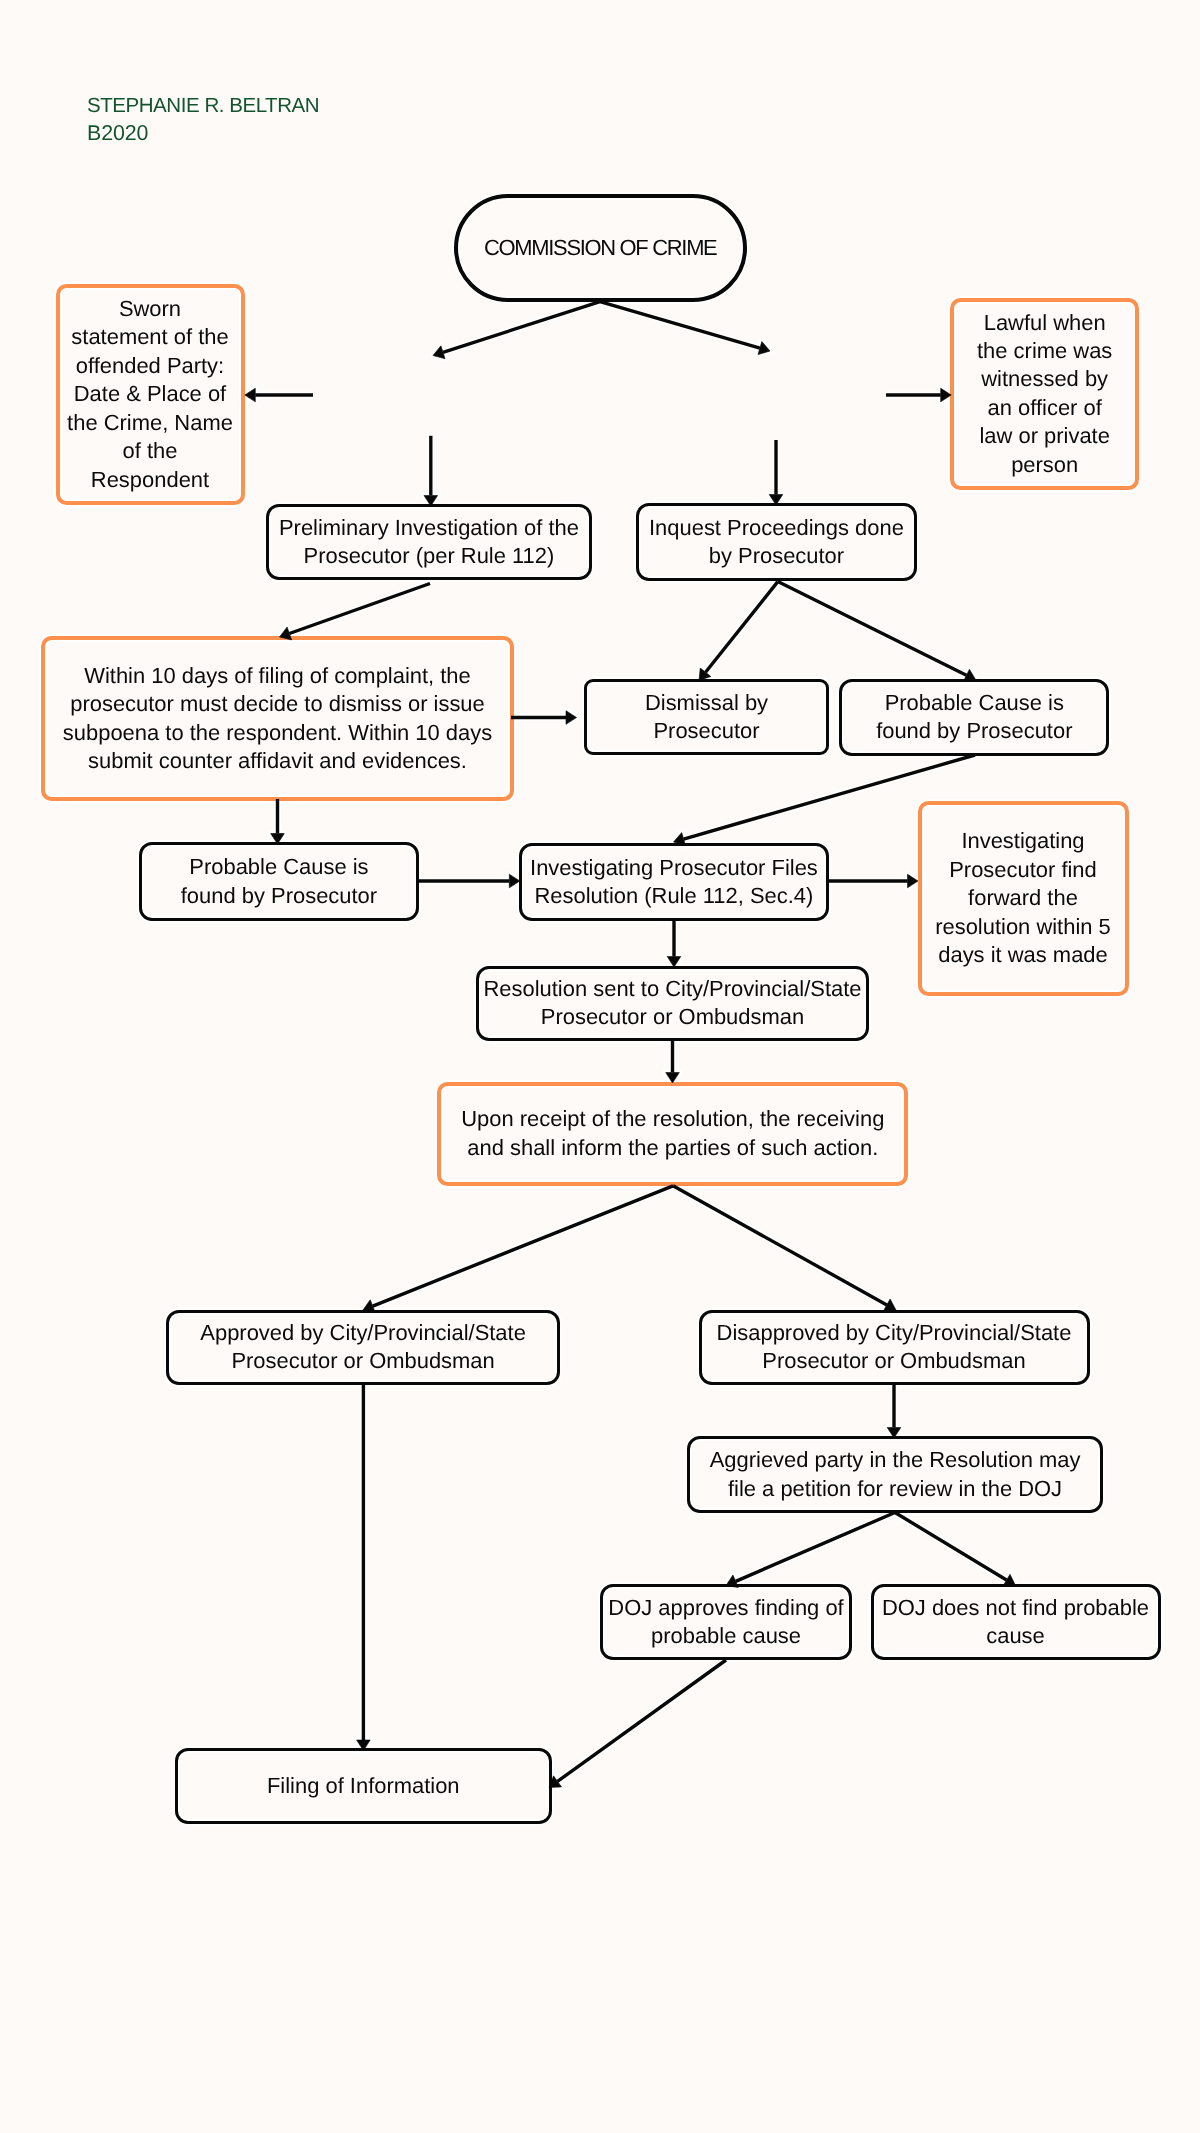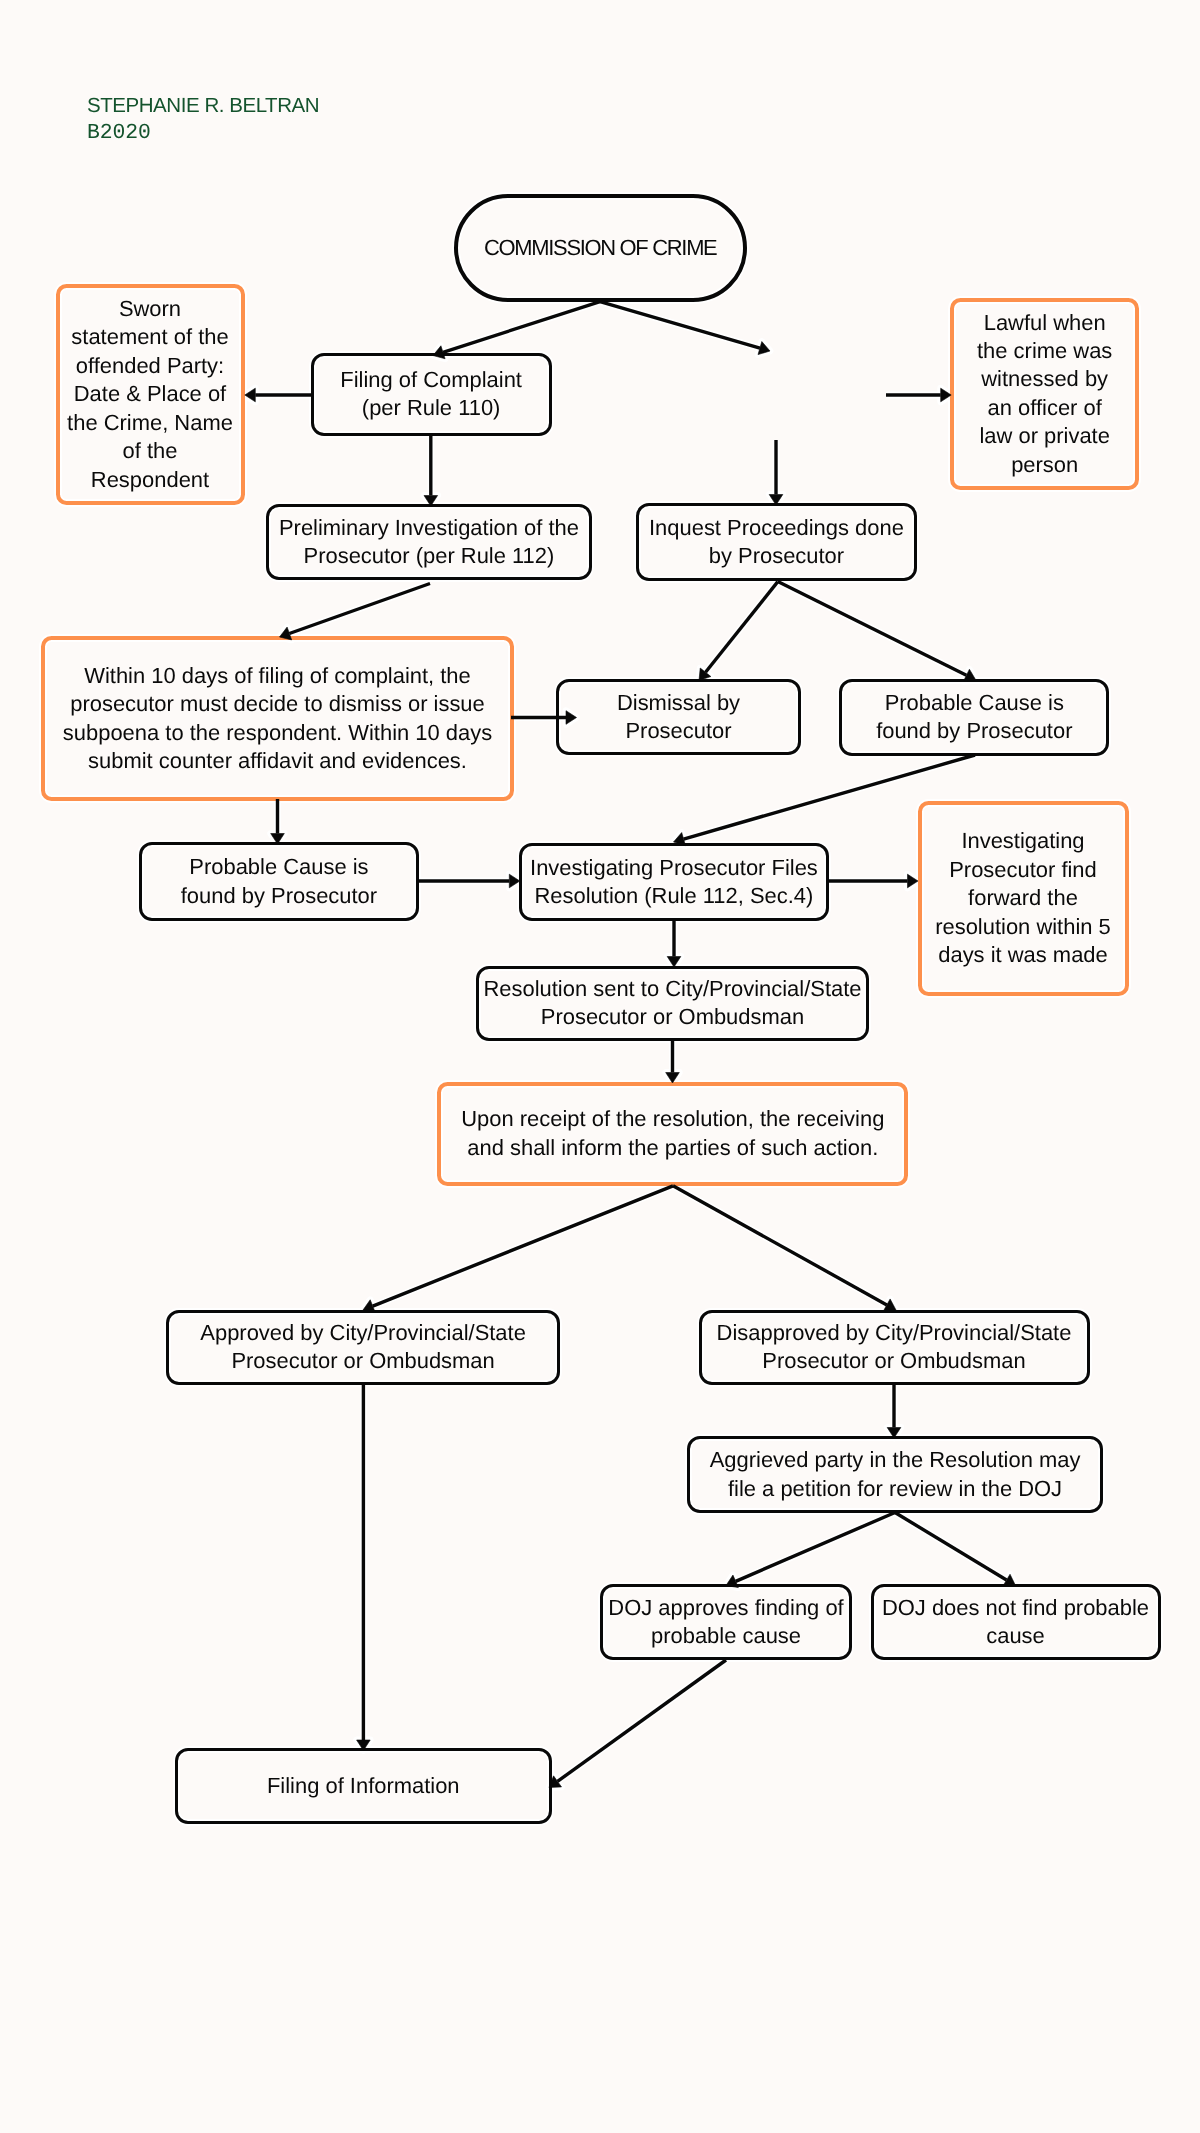--- a/index.html
+++ b/index.html
@@ -6,21 +6,21 @@
   html,body{margin:0;padding:0;}
   body{width:1200px;height:2133px;background:#FDFAF8;overflow:hidden;
        font-family:"Liberation Sans","DejaVu Sans",sans-serif;
        -webkit-font-smoothing:antialiased;text-rendering:geometricPrecision;}
   #stage{position:relative;width:1200px;height:2133px;}
   #edges{position:absolute;left:0;top:0;width:1200px;height:2133px;pointer-events:none;z-index:5;}
   #halos{position:absolute;left:0;top:0;width:1200px;height:2133px;pointer-events:none;z-index:0;}
   .hdr{position:absolute;left:87px;color:#14532d;font-size:20.5px;
        line-height:27.4px;white-space:pre;}
   .hdr.l1{top:92px;letter-spacing:-0.45px;}
-  .hdr.l2{top:119.6px;font-size:21.4px;letter-spacing:-0.1px;font-family:Liberation Mono, monospace;}
+  .hdr.l2{top:119.6px;font-size:21.4px;letter-spacing:-0.1px;}
   .node{position:absolute;z-index:2;box-sizing:border-box;display:flex;align-items:center;
         justify-content:center;text-align:center;color:#0a0a0a;background:transparent;
         border:3.4px solid #080808;border-radius:13px;
         box-shadow:0 0 0 1.9px #ffffff, inset 0 0 0 1.9px #ffffff;}
   .node .t{font-size:21.95px;line-height:28.45px;letter-spacing:0px;white-space:nowrap;}
   .node.pill .t{letter-spacing:-1.3px;}
   .node.orange{border-color:#FD904C;border-width:4px;border-radius:10.5px;}
   .node.pill{border-radius:60px;border-width:4.2px;}
 </style>
 </head>
@@ -63,26 +63,20 @@
       <div class="t">
         <div>Sworn</div>
         <div>statement of the</div>
         <div>offended Party:</div>
         <div>Date &amp; Place of</div>
         <div>the Crime, Name</div>
         <div>of the</div>
         <div>Respondent</div>
       </div>
     </div>
-  <div class="node" style="left: 310.6px; top: 352.5px; width: 241.1px; height: 83.3px; border-color: rgb(8, 8, 8);">
-      <div class="t">
-        <div>Filing of Complaint</div>
-        <div>(per Rule 110)</div>
-      </div>
-    </div>
   <div class="node orange" style="left: 950.4px; top: 297.9px; width: 188.6px; height: 192.1px; border-color: rgb(253, 144, 76);">
       <div class="t">
         <div>Lawful when</div>
         <div>the crime was</div>
         <div>witnessed by</div>
         <div>an officer of</div>
         <div>law or private</div>
         <div>person</div>
       </div>
     </div>
@@ -99,21 +93,21 @@
       </div>
     </div>
   <div class="node orange" style="left: 41px; top: 636px; width: 473px; height: 165px; border-color: rgb(253, 144, 76);">
       <div class="t">
         <div>Within 10 days of filing of complaint, the</div>
         <div>prosecutor must decide to dismiss or issue</div>
         <div>subpoena to the respondent. Within 10 days</div>
         <div>submit counter affidavit and evidences.</div>
       </div>
     </div>
-  <div class="node" style="left: 556px; top: 678.9px; width: 245px; height: 76.4px; border-color: rgb(8, 8, 8);">
+  <div class="node" style="left: 584px; top: 678.9px; width: 245px; height: 76.4px; border-color: rgb(8, 8, 8); border-radius: 9px;">
       <div class="t">
         <div>Dismissal by</div>
         <div>Prosecutor</div>
       </div>
     </div>
   <div class="node" style="left: 839.3px; top: 679.1px; width: 270px; height: 76.6px; border-color: rgb(8, 8, 8);">
       <div class="t">
         <div>Probable Cause is</div>
         <div>found by Prosecutor</div>
       </div>

